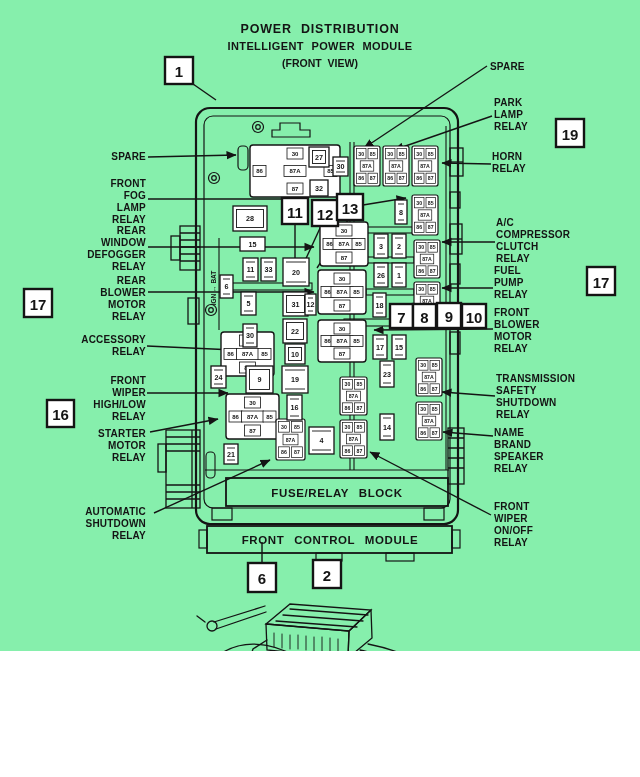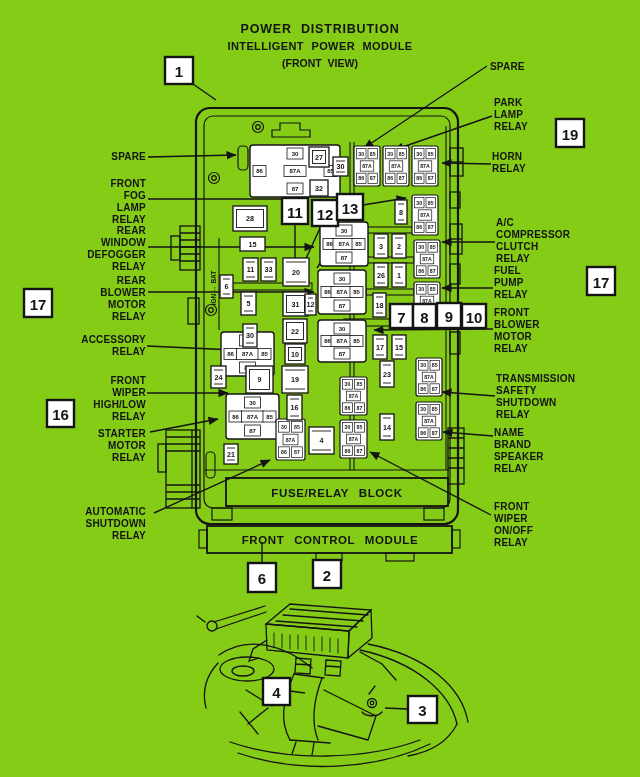--- a/index.html
+++ b/index.html
@@ -1,16 +1,16 @@
 <!DOCTYPE html>
 <html><head>
 <meta charset="utf-8">
 <style>
   html,body{margin:0;padding:0;background:#ffffff;}
-  #page{position:relative;width:640px;height:777px;background:#84cc16;overflow:hidden;
+  #page{position:relative;width:640px;height:651px;background:#86efac;overflow:hidden;
         font-family:"Liberation Sans", sans-serif;}
   svg{position:absolute;left:0;top:0;}
   text{fill:#141414;}
   .t1{font-size:12.5px;font-weight:bold;letter-spacing:.8px;word-spacing:5px;}
   .t2{font-size:11px;font-weight:bold;letter-spacing:.4px;word-spacing:4px;}
   .t3{font-size:10.5px;font-weight:bold;word-spacing:3px;}
   .lbl{font-size:10px;font-weight:bold;letter-spacing:.2px;}
   .bar{font-size:11.5px;font-weight:bold;word-spacing:6px;letter-spacing:.6px;}
   .ign{font-size:6.5px;font-weight:bold;}
   .co{font-size:15px;font-weight:bold;}

